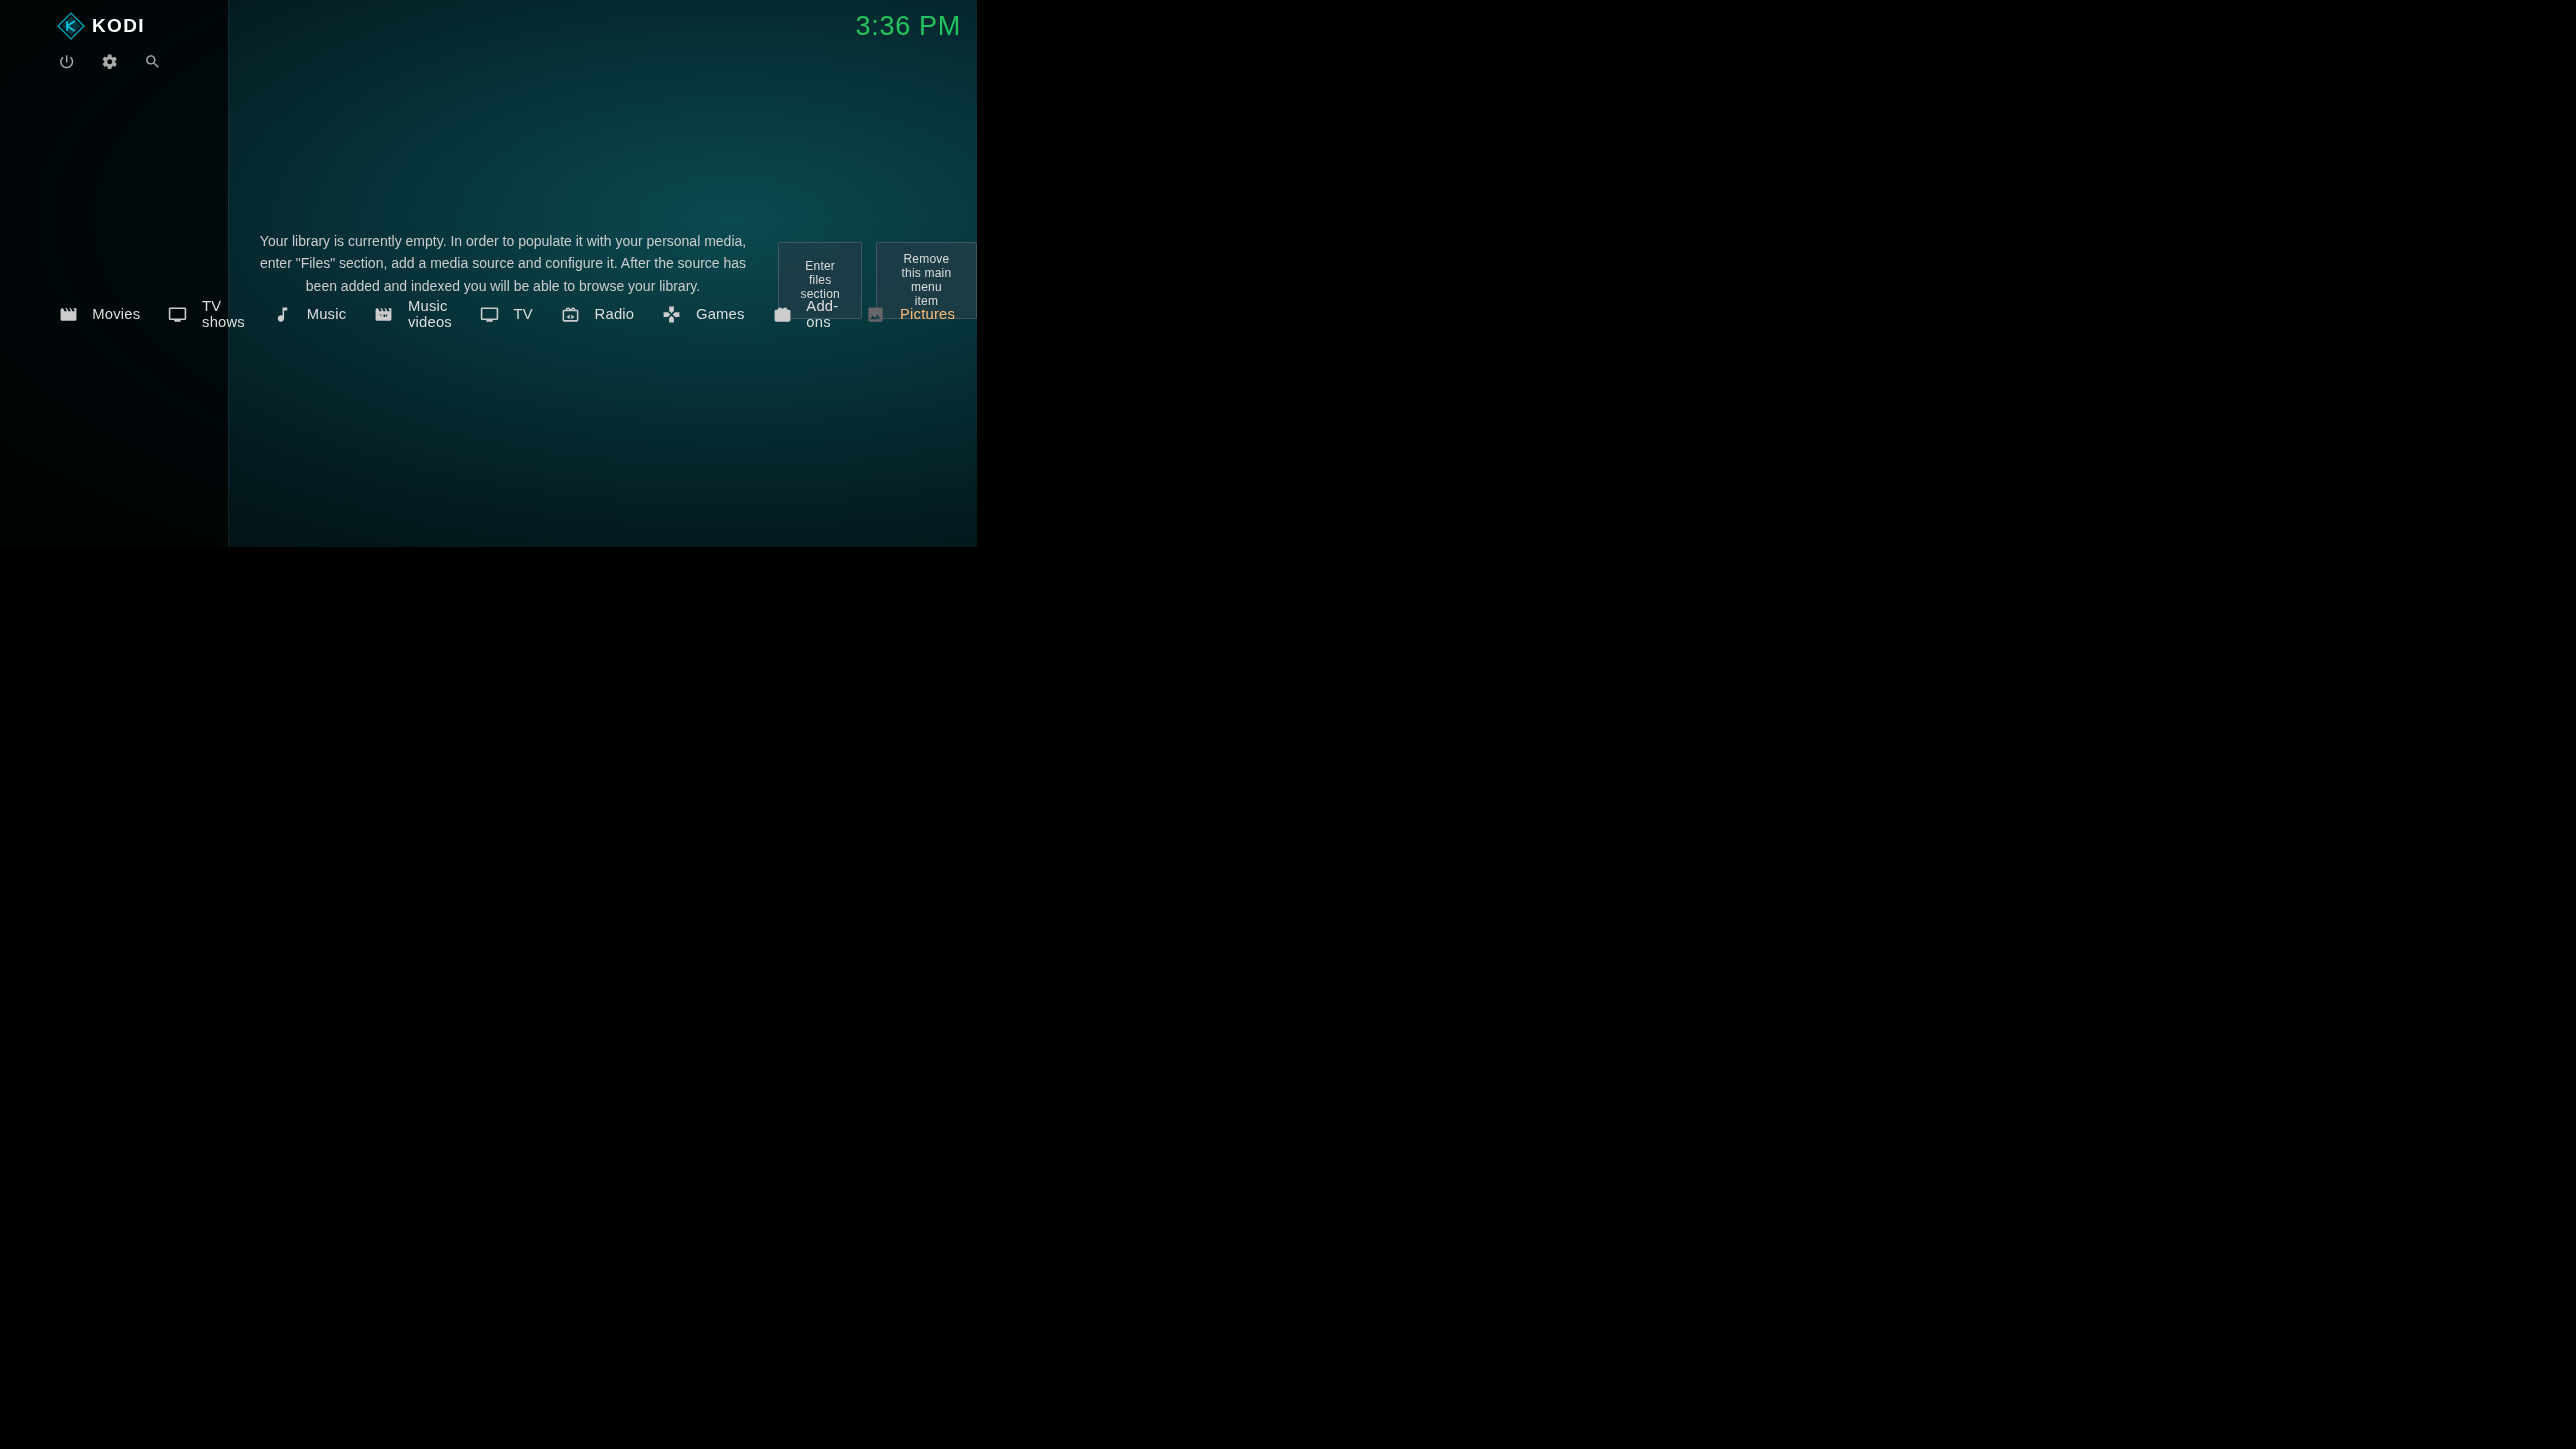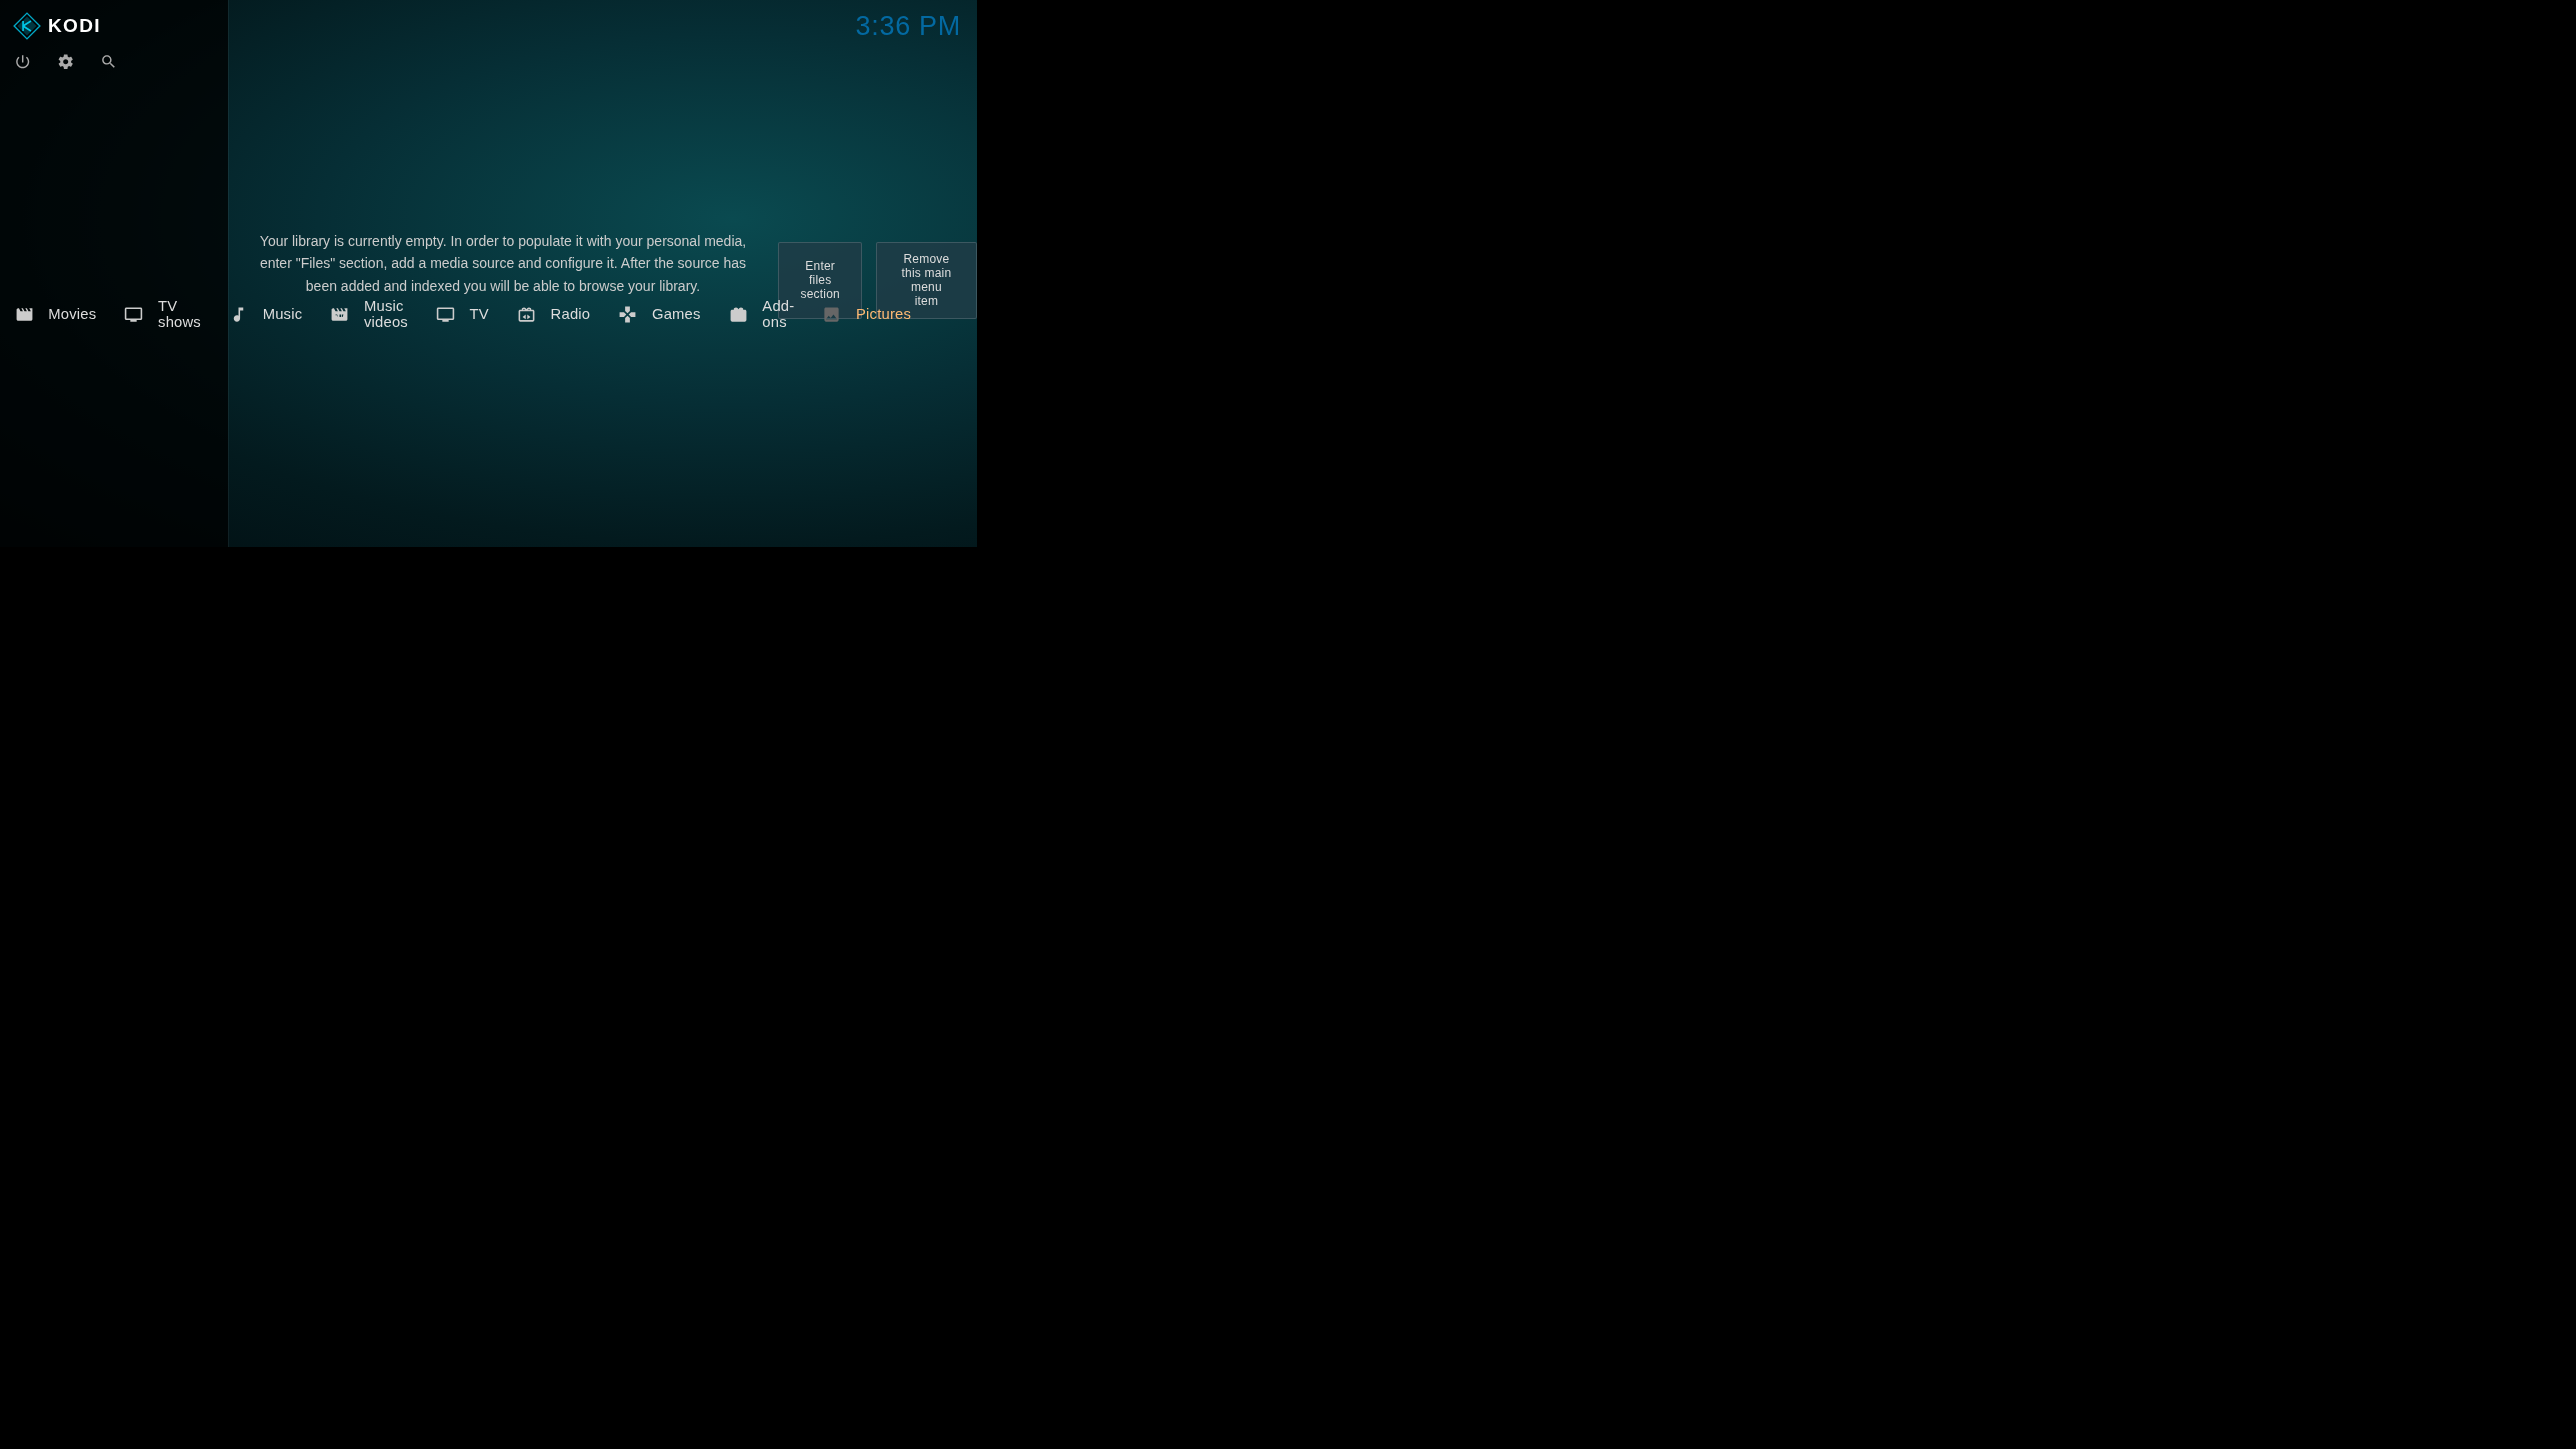--- a/index.html
+++ b/index.html
@@ -26,20 +26,21 @@
     .sidebar {
       position: absolute;
       left: 0;
       top: 0;
       width: 228px;
       height: 100%;
       background: rgba(0,0,0,0.75);
       z-index: 10;
       display: flex;
       flex-direction: column;
+      padding-left: 44px;
     }
 
     
     .sidebar-header {
       display: flex;
       align-items: center;
       padding: 12px 13.4px 6.7px 13.4px;
       gap: 8px;
     }
 
@@ -147,21 +148,21 @@
       justify-content: center;
     }
 
     
     .time-display {
       position: absolute;
       top: 10.7px;
       right: 16px;
       font-size: 27px;
       font-weight: 300;
-      color: #0369a1;
+      color: #22c55e;
       letter-spacing: 0.7px;
       z-index: 20;
     }
 
     
     .library-message {
       text-align: center;
       max-width: 550px;
       padding: 0 20px;
       margin-bottom: 20px;

